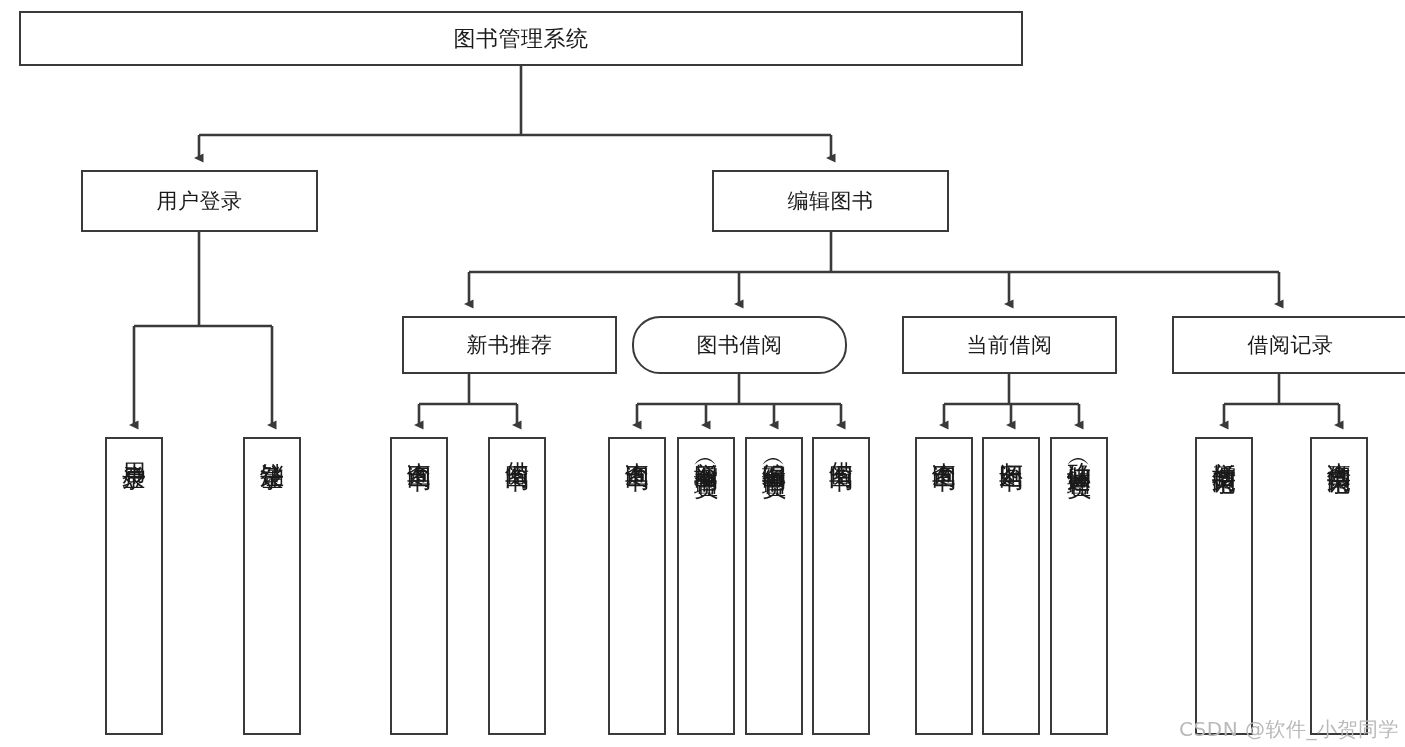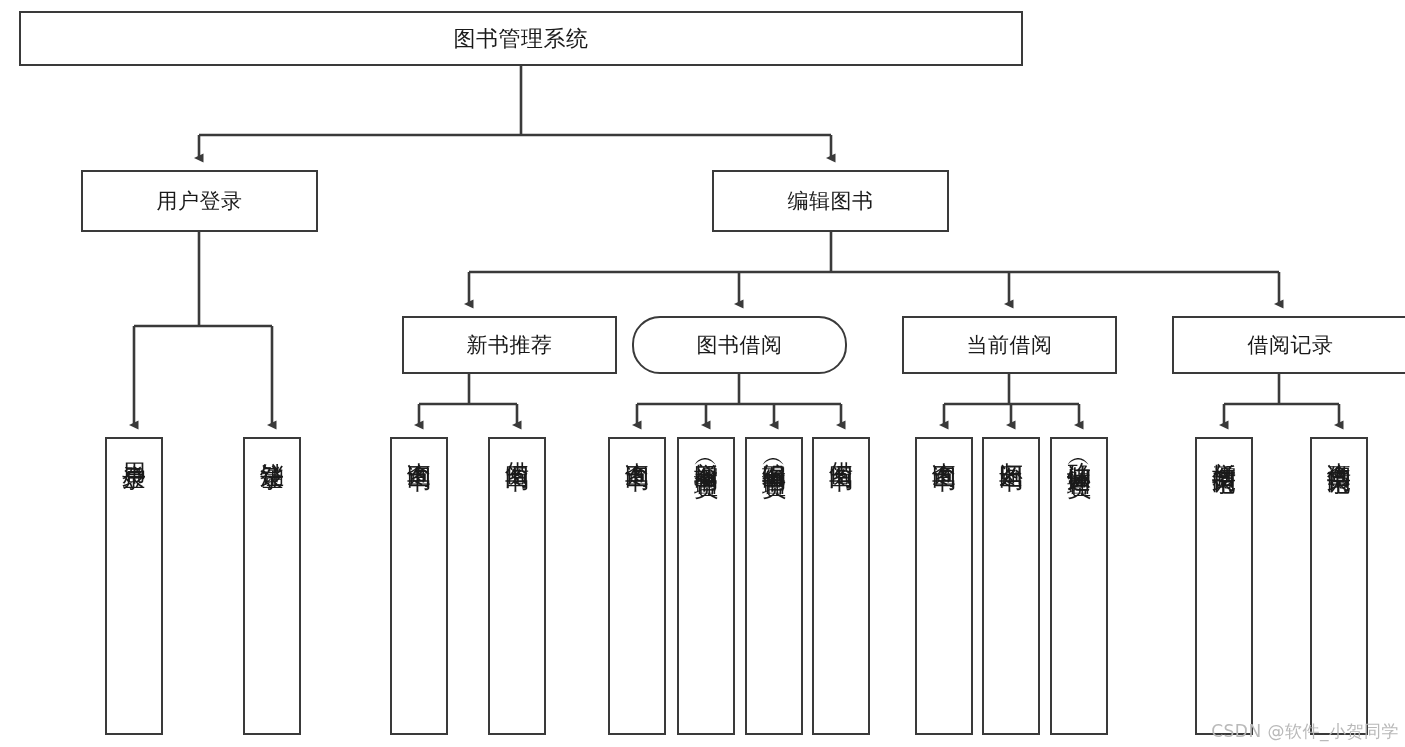--- a/index.html
+++ b/index.html
@@ -61,21 +61,21 @@
     text-orientation: upright;
     font-size: 24px;
     line-height: 1.0;
     letter-spacing: 2px;
     max-height: 290px;
   }
   #watermark {
     position: absolute;
     right: 6px;
     bottom: 4px;
-    font-size: 17px;
+    font-size: 20px;
     color: #b9b9b9;
     letter-spacing: 0.5px;
     white-space: nowrap;
     z-index: 5;
     font-family: "DejaVu Sans", "Liberation Sans", sans-serif;
   }
 </style>
 </head>
 <body>
 

